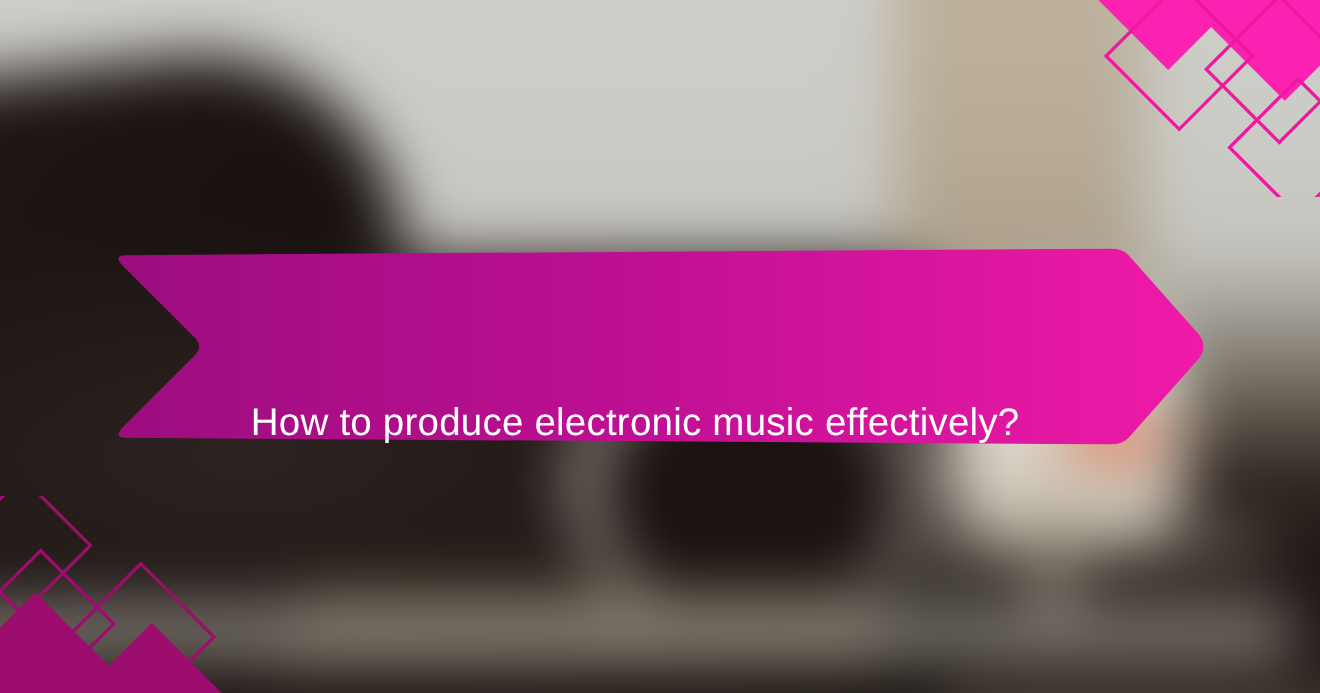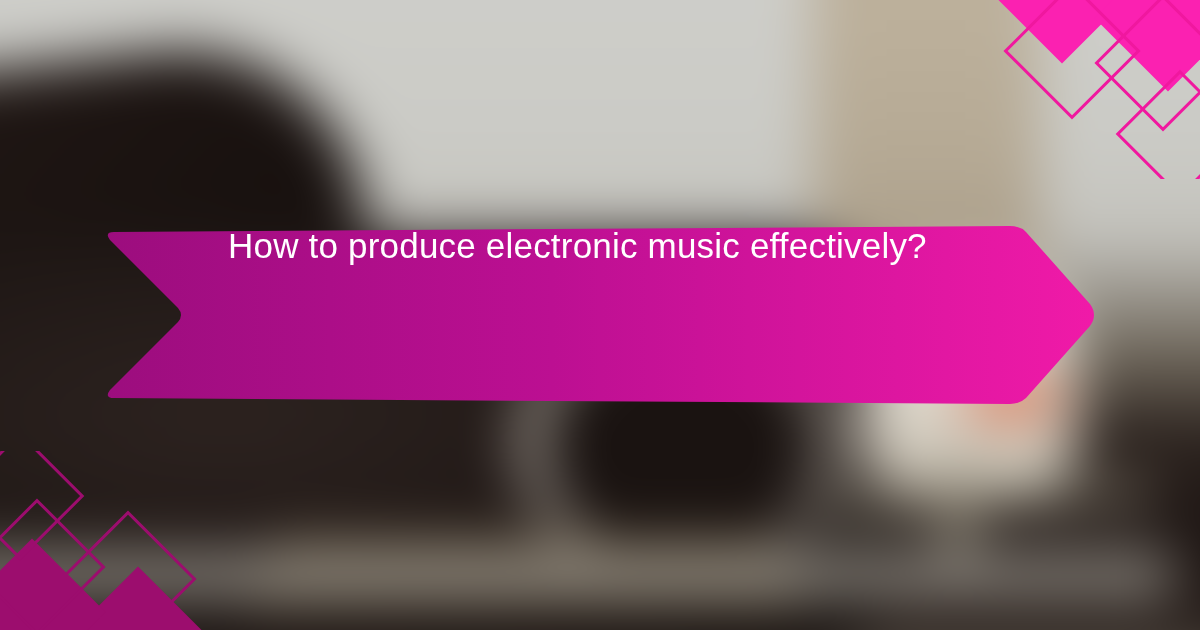--- a/index.html
+++ b/index.html
@@ -166,21 +166,21 @@
   }
   .ribbon svg { display: block; }
 
   .ribbon-text {
     position: absolute;
     left: 228px;
     top: 226px;
     width: 760px;
     height: 178px;
     display: flex;
-    align-items: flex-start;
+    align-items: flex-end;
     color: #ffffff;
     font-size: 35px;
     font-weight: 400;
     letter-spacing: .2px;
     white-space: nowrap;
     font-family: "Liberation Sans", sans-serif;
   }
 </style>
 </head>
 <body>

